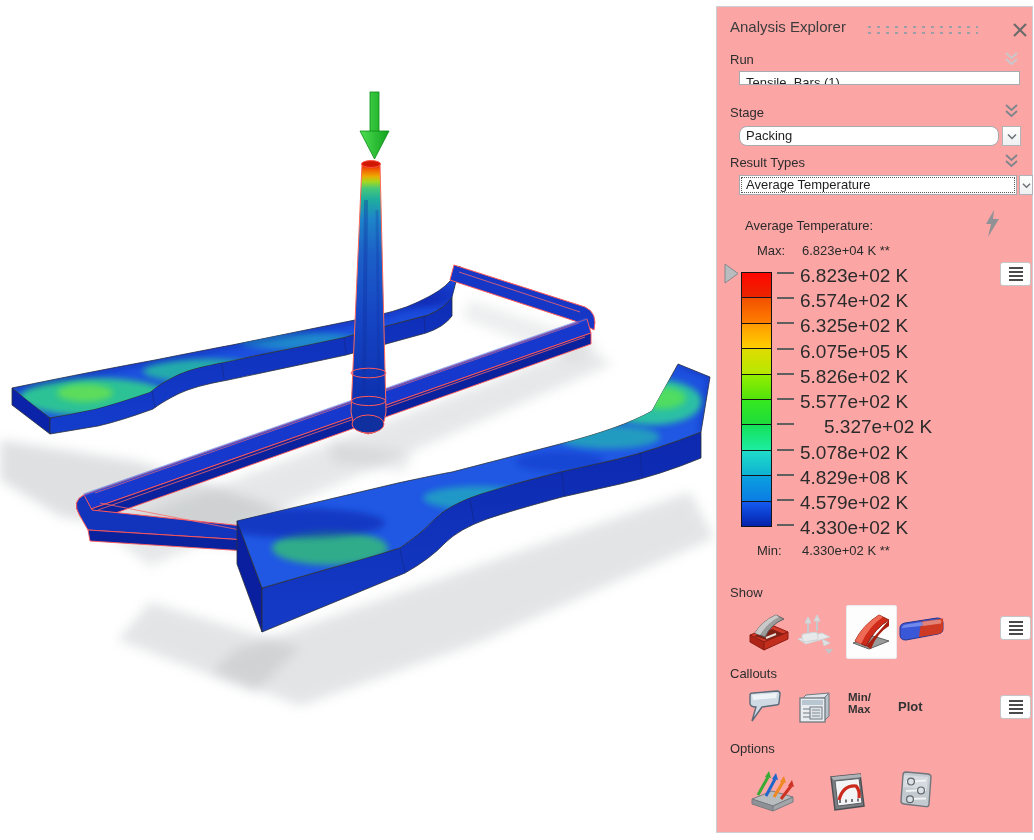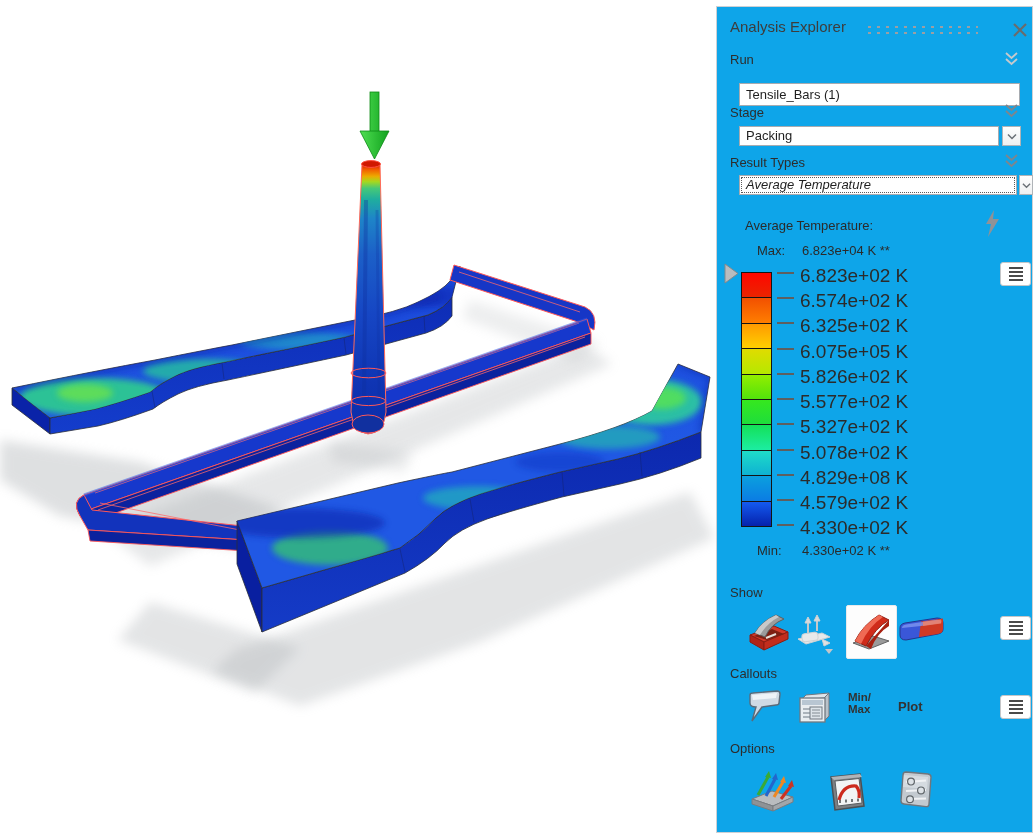--- a/index.html
+++ b/index.html
@@ -1,33 +1,33 @@
 <!DOCTYPE html>
 <html><head>
 <meta charset="utf-8">
 <style>
   html,body{margin:0;padding:0;}
   body{width:1034px;height:840px;position:relative;background:#ffffff;overflow:hidden;
        font-family:"Liberation Sans",sans-serif;color:#2b2b2b;}
   
   .viewport{position:absolute;left:0;top:0;width:716px;height:840px;background:#ffffff;}
   
-  .panel{position:absolute;left:716px;top:6px;width:317px;height:827px;background:#0ea5e9;
+  .panel{position:absolute;left:716px;top:6px;width:317px;height:827px;background:#fca5a5;
          border:1px solid #cdd0d4;box-sizing:border-box;}
   .abs{position:absolute;}
   .p-title{left:13px;top:11px;font-size:15px;color:#3d3d3d;}
   .drag-dots{left:148px;top:17px;width:113px;height:11px;
      background-image:radial-gradient(circle,#9b9fa3 1.2px,transparent 1.45px);
      background-size:9px 6px;}
   .close-x{left:293px;top:13px;width:20px;height:20px;cursor:pointer;}
   .sec-label{font-size:13px;color:#2d2d2d;}
   .chev{width:15px;height:17px;}
   .textbox{box-sizing:border-box;border:1px solid #a7abb0;background:#fff;font-size:13px;
            color:#1f1f1f;line-height:20px;padding:0 6px;white-space:nowrap;overflow:hidden;}
-  .focus-dotted{outline:1px dotted #5a5a5a;outline-offset:-3px;font-style:italic;}
+  .focus-dotted{outline:1px dotted #5a5a5a;outline-offset:-3px;}
   .dropbtn{box-sizing:border-box;border:1px solid #b0b4b8;background:linear-gradient(#fefefe,#eef0f1);
            display:flex;align-items:center;justify-content:center;cursor:pointer;}
   .legend-title{font-size:13px;color:#2b2b2b;}
   .mono-row{font-size:13px;color:#2b2b2b;white-space:nowrap;}
   .colorbar{left:24px;top:265px;width:29px;height:253px;border:1px solid #141414;
             display:flex;flex-direction:column;box-sizing:content-box;}
   .band{flex:1;}
   .band + .band{border-top:1px solid #141414;}
   .tickdash{left:60px;width:17px;height:2px;background:#5f5f5f;}
   .ticklabel{left:83px;font-size:19px;color:#2b2b2b;white-space:nowrap;}
@@ -191,28 +191,28 @@
   <svg class="abs close-x" viewBox="0 0 20 20">
     <line x1="4" y1="4" x2="16" y2="16" stroke="#6b6b6b" stroke-width="2.2"></line>
     <line x1="16" y1="4" x2="4" y2="16" stroke="#6b6b6b" stroke-width="2.2"></line>
   </svg>
 
   <div class="abs sec-label" style="left:13px;top:45px;">Run</div>
   <svg class="abs chev" style="left:287px;top:44px;" viewBox="0 0 15 17">
     <polyline points="2,2 7.5,7 13,2" fill="none" stroke="#c6c9cc" stroke-width="1.8"></polyline>
     <polyline points="2,8 7.5,13 13,8" fill="none" stroke="#c6c9cc" stroke-width="1.8"></polyline>
   </svg>
-  <div class="abs textbox" style="left:22px;top:64px;width:281px;height:23px;line-height:21px;margin-top:12px;">Tensile_Bars (1)</div>
+  <div class="abs textbox" style="left:22px;top:64px;width:281px;height:14px;line-height:21px;">Tensile_Bars (1)</div>
 
   <div class="abs sec-label" style="left:13px;top:98px;">Stage</div>
   <svg class="abs chev" style="left:287px;top:96px;" viewBox="0 0 15 17">
     <polyline points="2,2 7.5,7 13,2" fill="none" stroke="#7e858c" stroke-width="1.8"></polyline>
     <polyline points="2,8 7.5,13 13,8" fill="none" stroke="#7e858c" stroke-width="1.8"></polyline>
   </svg>
-  <div class="abs textbox" style="left:22px;top:119px;width:260px;height:20px;line-height:18px;">Packing</div>
+  <div class="abs textbox" style="left:22px;top:119px;width:260px;height:20px;line-height:18px;border-radius:8px;">Packing</div>
   <div class="abs dropbtn" style="left:285px;top:119px;width:19px;height:20px;">
     <svg width="10" height="7" viewBox="0 0 10 7">
       <polyline points="1,1.5 5,5.5 9,1.5" fill="none" stroke="#6a7076" stroke-width="1.5"></polyline>
       </svg>
   </div>
 
   <div class="abs sec-label" style="left:13px;top:148px;">Result Types</div>
   <svg class="abs chev" style="left:287px;top:146px;" viewBox="0 0 15 17">
     <polyline points="2,2 7.5,7 13,2" fill="none" stroke="#7e858c" stroke-width="1.8"></polyline>
     <polyline points="2,8 7.5,13 13,8" fill="none" stroke="#7e858c" stroke-width="1.8"></polyline>
@@ -253,21 +253,21 @@
   <div class="abs ticklabel" style="top:283px;">6.574e+02 K</div>
   <div class="abs tickdash" style="top:315px;"></div>
   <div class="abs ticklabel" style="top:308px;">6.325e+02 K</div>
   <div class="abs tickdash" style="top:341px;"></div>
   <div class="abs ticklabel" style="top:334px;">6.075e+05 K</div>
   <div class="abs tickdash" style="top:366px;"></div>
   <div class="abs ticklabel" style="top:359px;">5.826e+02 K</div>
   <div class="abs tickdash" style="top:391px;"></div>
   <div class="abs ticklabel" style="top:384px;">5.577e+02 K</div>
   <div class="abs tickdash" style="top:416px;"></div>
-  <div class="abs ticklabel" style="top:409px;">5.327e+02 K</div>
+  <div class="abs ticklabel" style="top:409px;margin-left:24px;">5.327e+02 K</div>
   <div class="abs tickdash" style="top:442px;"></div>
   <div class="abs ticklabel" style="top:435px;">5.078e+02 K</div>
   <div class="abs tickdash" style="top:467px;"></div>
   <div class="abs ticklabel" style="top:460px;">4.829e+08 K</div>
   <div class="abs tickdash" style="top:492px;"></div>
   <div class="abs ticklabel" style="top:485px;">4.579e+02 K</div>
   <div class="abs tickdash" style="top:517px;"></div>
   <div class="abs ticklabel" style="top:510px;">4.330e+02 K</div>
 
   <div class="abs hamb" style="left:283px;top:255px;">

